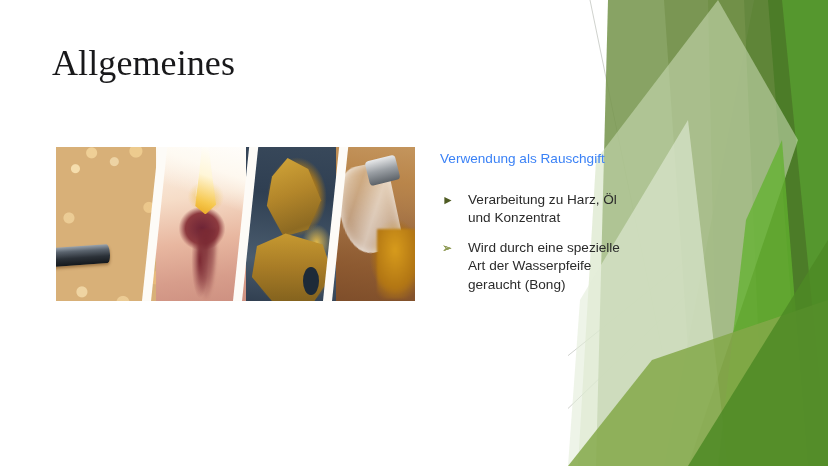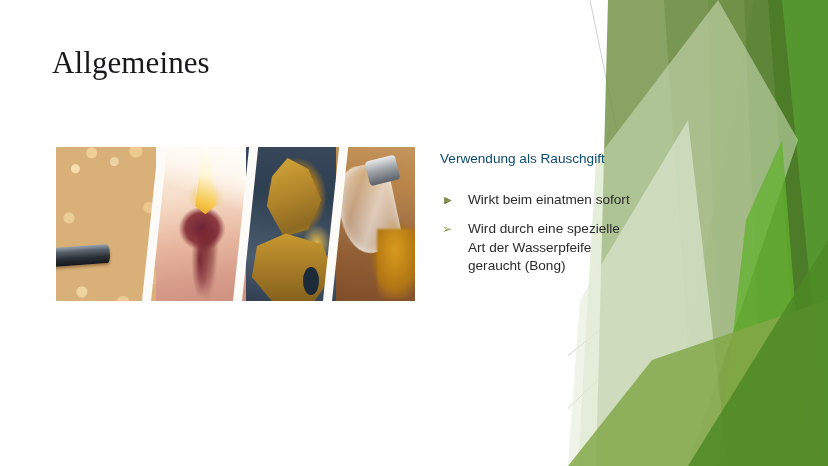--- a/index.html
+++ b/index.html
@@ -12,21 +12,21 @@
   #slide{position:absolute;inset:0;background:#fff;overflow:hidden;}
 
   
   #facet{position:absolute;top:0;right:0;width:260px;height:466px;overflow:hidden;}
   #facet svg{display:block;width:260px;height:466px;}
 
   
   #title{
     position:absolute;left:52px;top:44px;
     font-family:"Liberation Serif",serif;
-    font-size:31px;line-height:38px;
+    font-size:36px;line-height:38px;
     color:#18181a;letter-spacing:.1px;
     white-space:nowrap;
   }
 
   
   #collage{
     position:absolute;left:56px;top:147px;
     width:359px;height:154px;overflow:hidden;
     background:#d8b078;
   }
@@ -144,21 +144,21 @@
   }
   .p4 .goo{
     position:absolute;left:46%;top:52%;width:50%;height:40%;
     background:radial-gradient(ellipse at 40% 30%, #d79b1c 0%, #b47814 52%, rgba(180,120,20,0) 80%);
     filter:blur(1px);
   }
 
   
   #body{position:absolute;left:440px;top:150px;width:192px;}
   .lead{
-    font-size:13.6px;line-height:17px;color:#0c4a6e;
+    font-size:13.6px;line-height:17px;color:#3b82f6;
     margin:0 0 24px 0;
   }
   ul.bullets{list-style:none;margin:0;padding:0;}
   ul.bullets li{
     position:relative;padding-left:28px;
     font-size:13.6px;line-height:18.4px;color:#2b2b2b;
     margin-bottom:11px;
   }
   ul.bullets li .mk{
     position:absolute;left:2px;top:2px;
@@ -231,27 +231,27 @@
     <div class="sep" style="left:94px; transform:rotate(6deg);"></div>
     <div class="sep" style="left:185px;transform:rotate(6deg);"></div>
     <div class="sep" style="left:275px;transform:rotate(6deg);"></div>
   </div>
 
   <div id="body">
     <p class="lead">Verwendung als Rauschgift</p>
     <ul class="bullets">
       <li class="lvl1">
         <span class="mk">►</span>
+        <span>Verarbeitung zu Harz, Öl und Konzentrat</span>
       </li>
       <li class="lvl2">
         <span class="mk">➢</span>
       </li>
       <li class="lvl2">
         <span class="mk">➢</span>
-        <span>Wirkt beim einatmen sofort</span>
       </li>
       <li class="lvl2">
         <span class="mk">➢</span>
         <span>Wird durch eine spezielle Art der Wasserpfeife geraucht (Bong)</span>
       </li>
     </ul>
   </div>
 
 </div>
 

